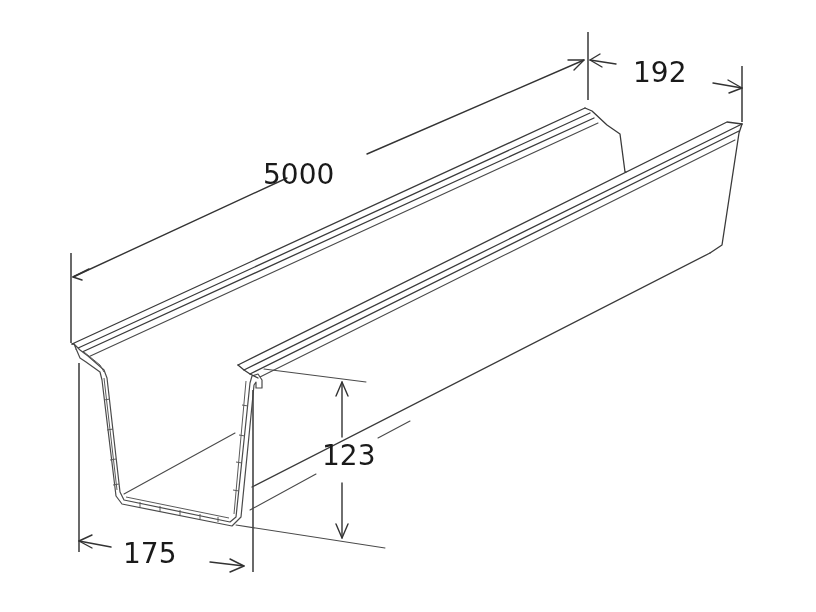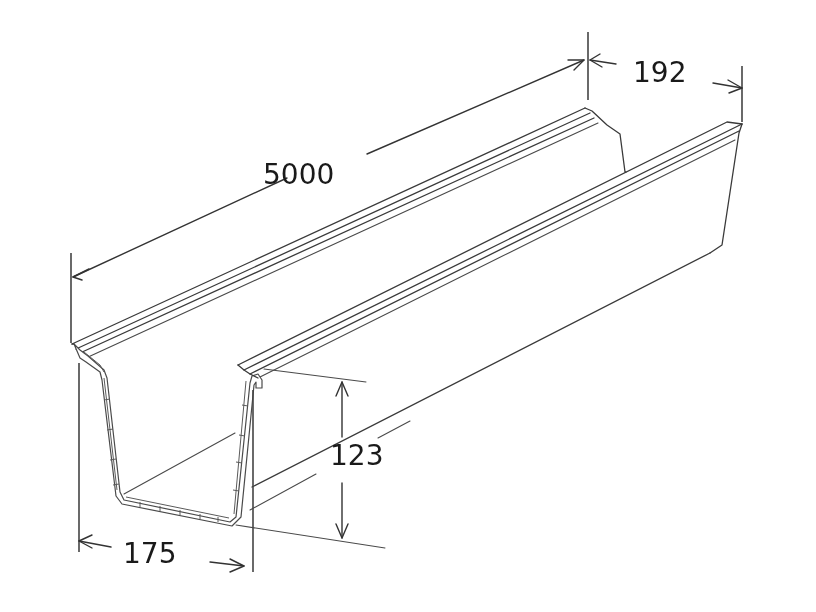--- a/index.html
+++ b/index.html
@@ -123,15 +123,15 @@
       <path class="ext" d="M 253 390 L 253 572"></path>
       <path class="dimln" d="M 79 541 L 111 547"></path>
       <path class="arrow" d="M 92 535 L 79 541 L 92 548"></path>
       <path class="dimln" d="M 210 562 L 244 566"></path>
       <path class="arrow" d="M 230 559 L 244 566 L 230 572"></path>
     </g>
   </svg>
 
   <span class="dim-label" style="left:263px; top:144px;margin-top:17px;">5000</span>
   <span class="dim-label" style="left:633px; top:59px;">192</span>
-  <span class="dim-label" style="left:330px; top:442px;">123</span>
+  <span class="dim-label" style="left:322px; top:442px;">123</span>
   <span class="dim-label" style="left:123px; top:540px;">175</span>
 </div>
 
 </body></html>

